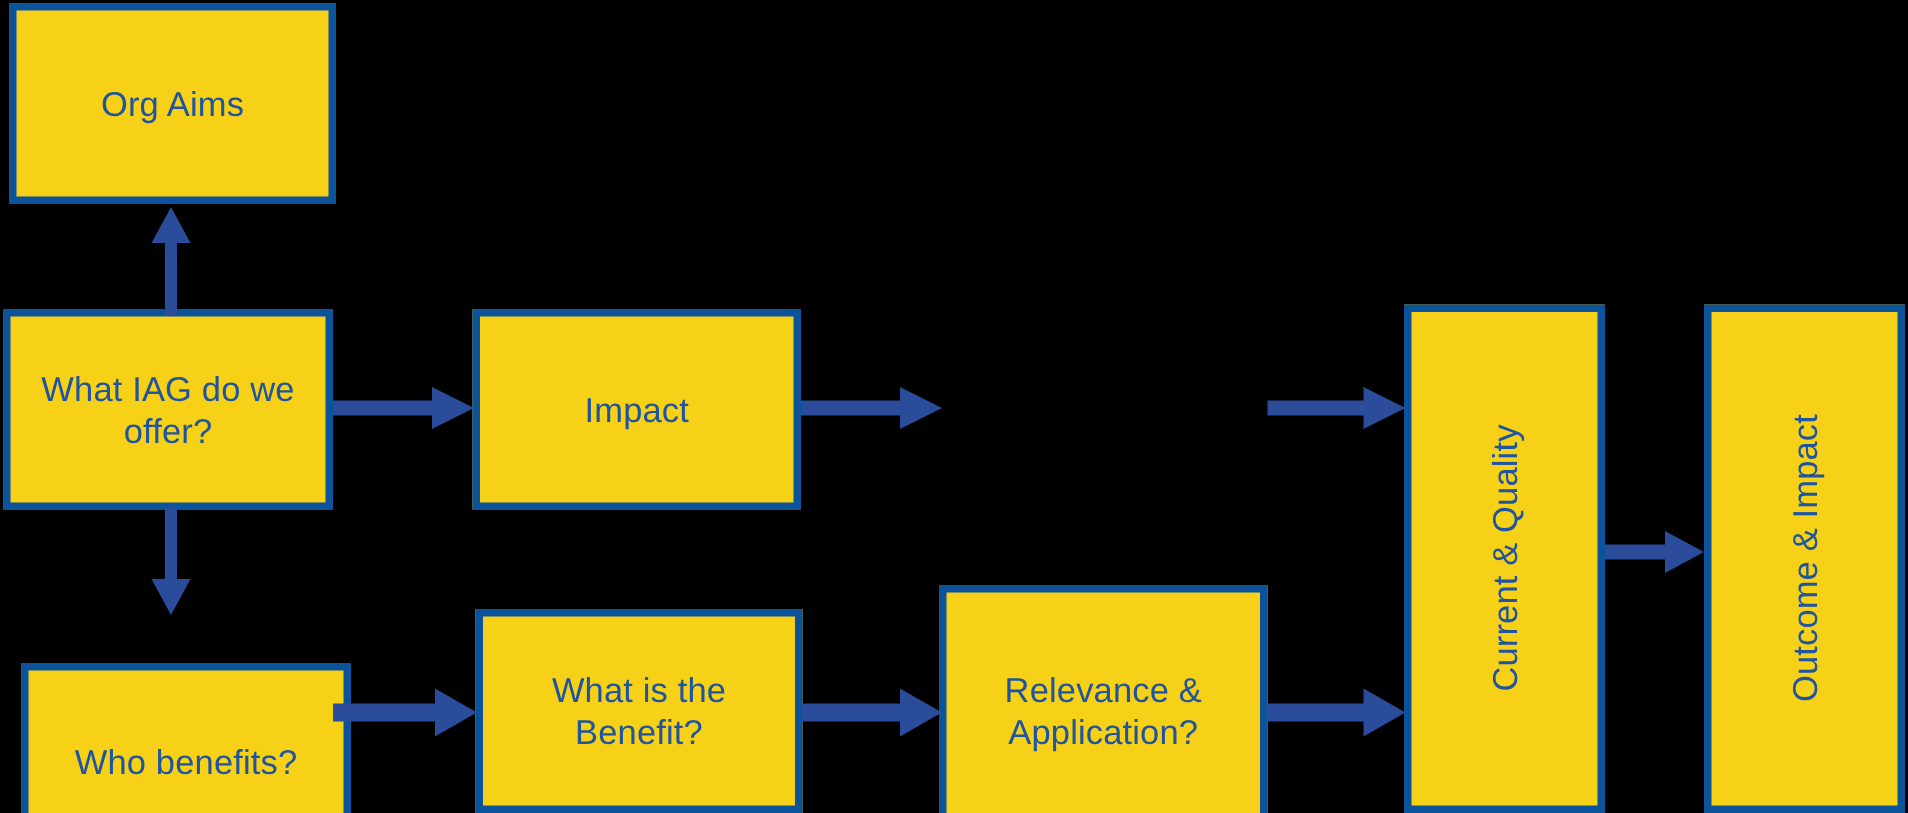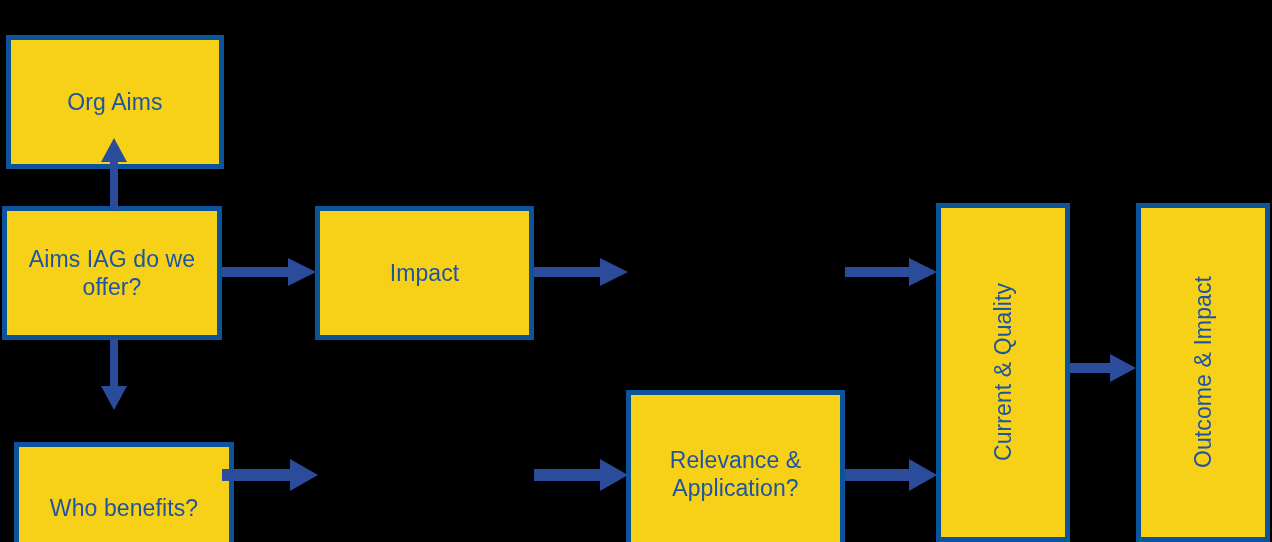--- a/index.html
+++ b/index.html
@@ -44,46 +44,50 @@
   .arrow svg {
     display: block;
     overflow: visible;
   }
 </style>
 </head>
 <body>
 
 <div id="canvas">
 
-  <div class="node" style="left:6px; top:2px; width:218px; height:134px;margin-top:33px;">
+  <div class="node" style="left:6px; top:2px; width:218px; height:134px;">
     <span class="node-label">Org Aims</span>
   </div>
 
   <div class="node" style="left:2px; top:206px; width:220px; height:134px;">
-    <span class="node-label">Aims IAG do we
+    <span class="node-label">What IAG do we
 offer?</span>
   </div>
 
   <div class="node" style="left:315px; top:206px; width:219px; height:134px;">
     <span class="node-label">Impact</span>
   </div>
 
 
   <div class="node vertical" style="left:936px; top:203px; width:134px; height:339px;">
     <span class="node-label">Current &amp; Quality</span>
   </div>
 
   <div class="node vertical" style="left:1136px; top:203px; width:134px; height:339px;">
     <span class="node-label">Outcome &amp; Impact</span>
   </div>
 
   <div class="node" style="left:14px; top:409px; width:220px; height:133px;margin-top:33px;">
     <span class="node-label">Who benefits?</span>
   </div>
 
+  <div class="node" style="left:317px; top:406px; width:218px; height:136px;">
+    <span class="node-label">What is the
+Benefit?</span>
+  </div>
 
   <div class="node" style="left:626px; top:390px; width:219px; height:168px;">
     <span class="node-label">Relevance &amp;
 Application?</span>
   </div>
 
   <div class="arrow" style="left:98px; top:136px; width:32px; height:74px;">
     <svg width="32" height="74" viewBox="0 0 32 74">
       <path d="M12,74 L12,26 L3,26 L16,2 L29,26 L20,26 L20,74 Z" fill="#2B4C9B"></path>
     </svg>

